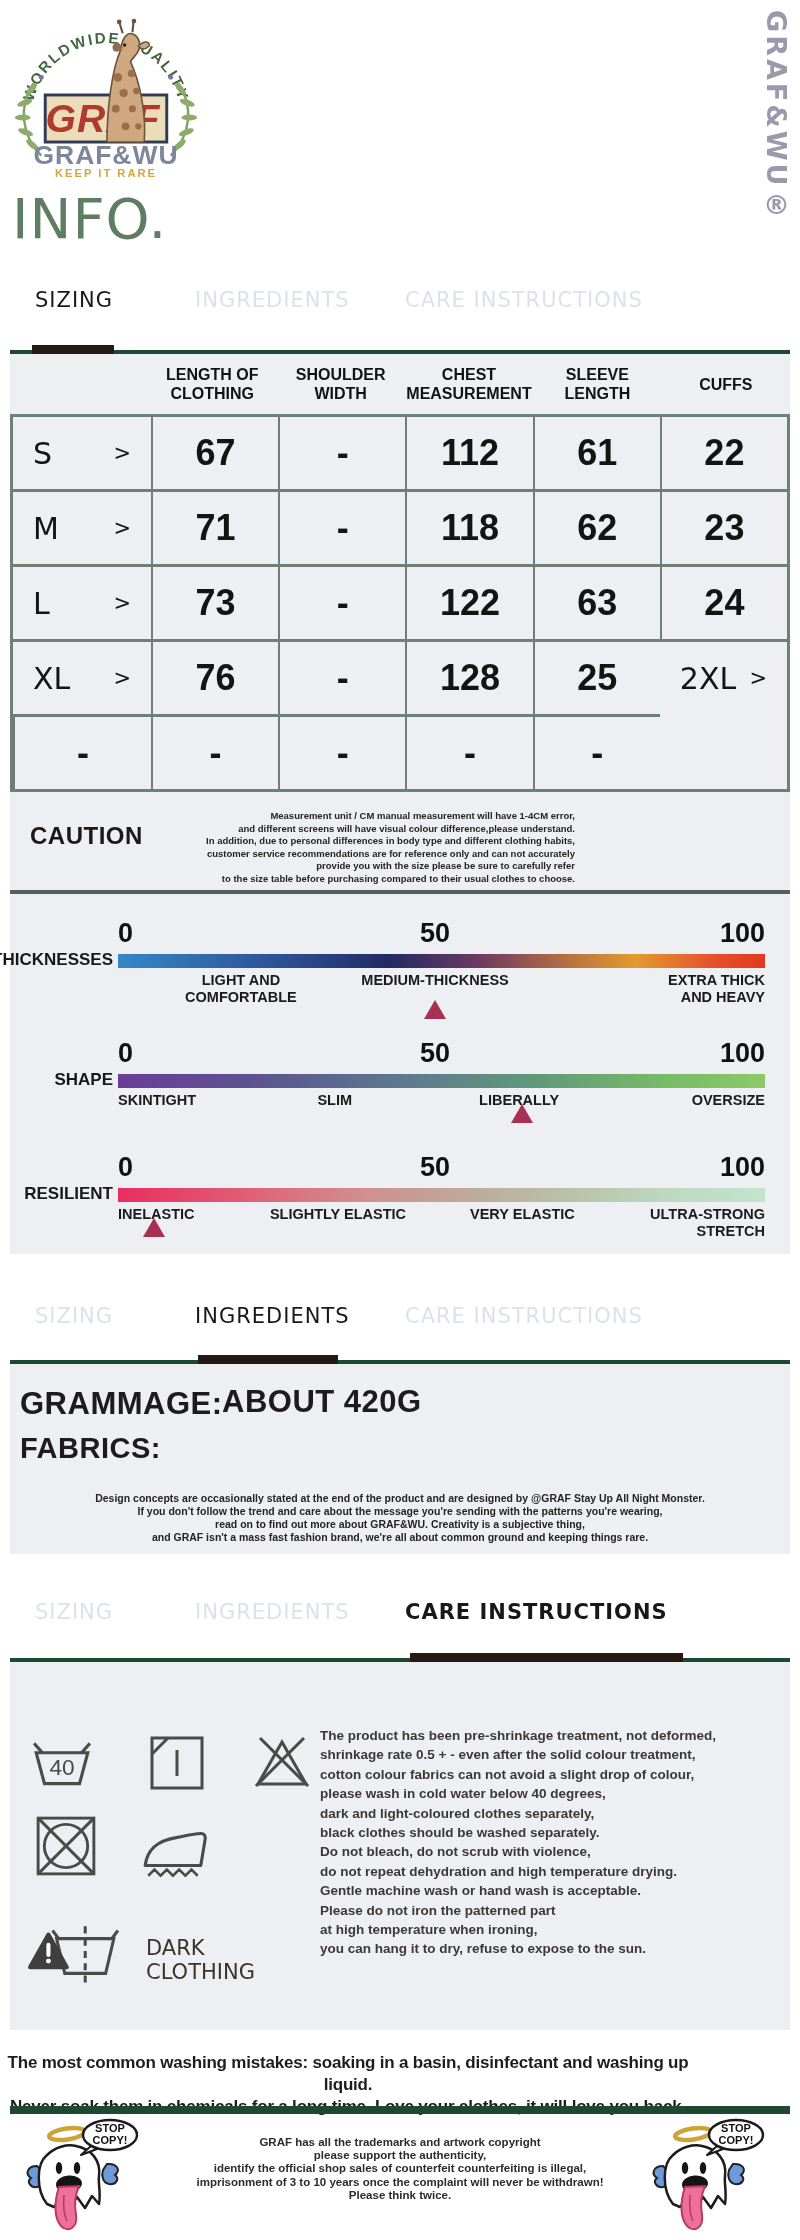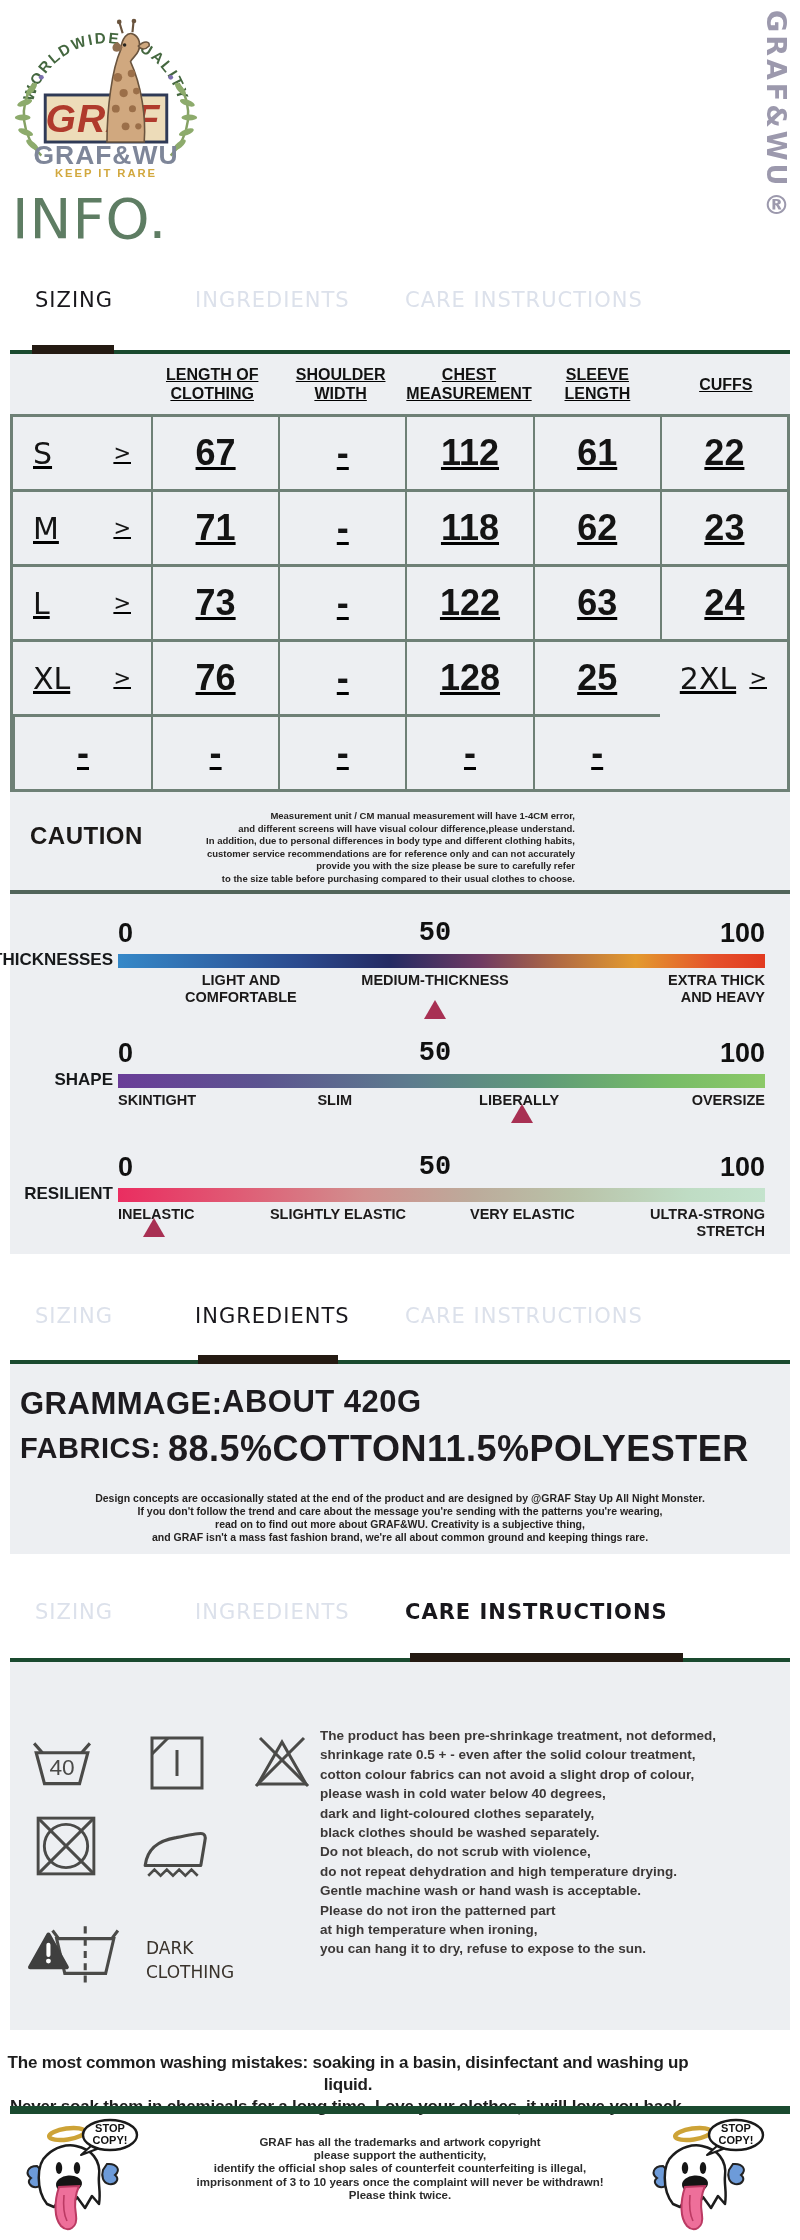--- a/index.html
+++ b/index.html
@@ -22,21 +22,21 @@
   .tab.bold{font-weight:bold;}
 
   .gline{position:absolute;left:10px;width:780px;height:4px;background:#1a4a2f;}
   .gind{position:absolute;top:-5px;height:13px;background:#241a12;}
 
   
   .panel{position:absolute;left:10px;width:780px;background:#edeff2;}
   .sep{position:absolute;left:10px;width:780px;height:4px;background:#51645a;}
 
   
-  .size-table{position:absolute;left:10px;top:354px;width:780px;text-decoration:underline;}
+  .size-table{position:absolute;left:10px;top:354px;width:780px;}
   .thead{display:grid;grid-template-columns:138px repeat(5,1fr);height:60px;}
   .th{display:flex;align-items:center;justify-content:center;text-align:center;
       font-weight:bold;font-size:16px;line-height:19px;color:#121212;white-space:pre-line;}
   .tbody{display:grid;grid-template-columns:138px repeat(5,1fr);
          border:3px solid #6e8076;border-top:none;box-sizing:border-box;}
   .td{height:75px;border-top:3px solid #6e8076;display:flex;align-items:center;
       justify-content:center;font-weight:bold;font-size:36px;color:#141414;box-sizing:border-box;}
   .td.vline{border-left:2.5px solid #6e8076;}
   .td.size-cell{justify-content:space-between;padding:0 20px;font-weight:normal;
       font-family:"DejaVu Sans",sans-serif;font-size:30px;}
@@ -46,21 +46,21 @@
   .caution-title{position:absolute;left:30px;top:822px;font-weight:bold;font-size:24px;
       color:#1b1817;letter-spacing:0.5px;}
   .caution-text{position:absolute;left:155px;top:810px;width:420px;font-weight:bold;
       font-size:9.5px;line-height:12.6px;color:#262322;white-space:pre-line;text-align:right;}
 
   
   .scale{position:absolute;left:118px;width:647px;height:105px;}
   .scale .name{position:absolute;right:calc(100% + 5px);top:32px;font-weight:bold;
       font-size:17px;color:#16181a;white-space:nowrap;}
   .scale .tick{position:absolute;top:0;font-weight:bold;font-size:27px;color:#101010;}
-  .scale .t0{left:0;} .scale .t50{left:49%;transform:translateX(-50%);font-family:Liberation Mono, monospace;} .scale .t100{right:0;}
+  .scale .t0{left:0;} .scale .t50{left:49%;transform:translateX(-50%);} .scale .t100{right:0;}
   .scale .bar{position:absolute;top:36px;left:0;width:100%;height:14px;}
   .scale .sl{position:absolute;top:54px;font-weight:bold;font-size:14.5px;line-height:17px;
       color:#1c1a1a;white-space:pre-line;}
   .s1 .sl0{left:19%;transform:translateX(-50%);text-align:center;}
   .s1 .sl1{left:49%;transform:translateX(-50%);}
   .s1 .sl2{right:0;text-align:right;}
   .s2 .sl0{left:0;} .s2 .sl1{left:33.5%;transform:translateX(-50%);}
   .s2 .sl2{left:62%;transform:translateX(-50%);} .s2 .sl3{right:0;}
   .s3 .sl0{left:0;text-align:right;} .s3 .sl1{left:34%;transform:translateX(-50%);}
   .s3 .sl2{left:62.5%;transform:translateX(-50%);} .s3 .sl3{right:0;text-align:right;}
@@ -72,21 +72,21 @@
 
   
   .glabel{position:absolute;font-weight:bold;color:#1d1b1f;letter-spacing:0.5px;}
   .ing-note{position:absolute;left:10px;top:1492px;width:780px;text-align:center;
       font-weight:bold;font-size:10.5px;line-height:13px;color:#262322;white-space:pre-line;}
 
   
   .care-icon{position:absolute;}
   .care-icon svg{display:block;}
   .dark-label{position:absolute;left:146px;top:1936px;font-family:"DejaVu Sans",sans-serif;
-      font-size:17px;line-height:24px;color:#3a332c;white-space:pre-line;}
+      font-size:21px;line-height:24px;color:#3a332c;white-space:pre-line;}
   .care-text{position:absolute;left:320px;top:1726px;width:468px;font-weight:bold;
       font-size:13.5px;line-height:19.4px;color:#3c3837;white-space:pre-line;}
 
   
   .wash-note{position:absolute;left:0;top:2052px;width:696px;text-align:center;
       font-weight:bold;font-size:17px;line-height:22px;color:#1d1d1d;
       letter-spacing:-0.2px;white-space:pre-line;}
   .bottom-bar{position:absolute;left:10px;top:2106px;width:780px;height:8px;background:#1a4a2f;}
   .footer-text{position:absolute;left:100px;top:2136px;width:600px;text-align:center;
       font-weight:bold;font-size:11.5px;line-height:13.2px;color:#2c2c2c;white-space:pre-line;}
@@ -288,21 +288,20 @@
     <span class="tab" style="left:405px">CARE INSTRUCTIONS</span>
   </div>
   <div class="gline" style="top:1360px">
     <span class="gind" style="left:188px;width:140px"></span>
   </div>
 
   <div class="panel" style="top:1364px;height:190px"></div>
   <div class="glabel" style="left:20px;top:1386px;font-size:31px">GRAMMAGE:</div>
   <div class="glabel" style="left:222px;top:1384px;font-size:31px">ABOUT 420G</div>
   <div class="glabel" style="left:20px;top:1432px;font-size:29px">FABRICS:</div>
-  <div class="glabel" style="left:168px;top:1428px;font-size:36px">88.5%COTTON11.5%POLYESTER</div>
   <div class="ing-note">Design concepts are occasionally stated at the end of the product and are designed by @GRAF Stay Up All Night Monster.
 If you don't follow the trend and care about the message you're sending with the patterns you're wearing,
 read on to find out more about GRAF&amp;WU. Creativity is a subjective thing,
 and GRAF isn't a mass fast fashion brand, we're all about common ground and keeping things rare.</div>
 
   <div class="tabrow" style="top:1600px">
     <span class="tab" style="left:35px">SIZING</span>
     <span class="tab" style="left:195px">INGREDIENTS</span>
     <span class="tab active bold" style="left:405px">CARE INSTRUCTIONS</span>
   </div>

